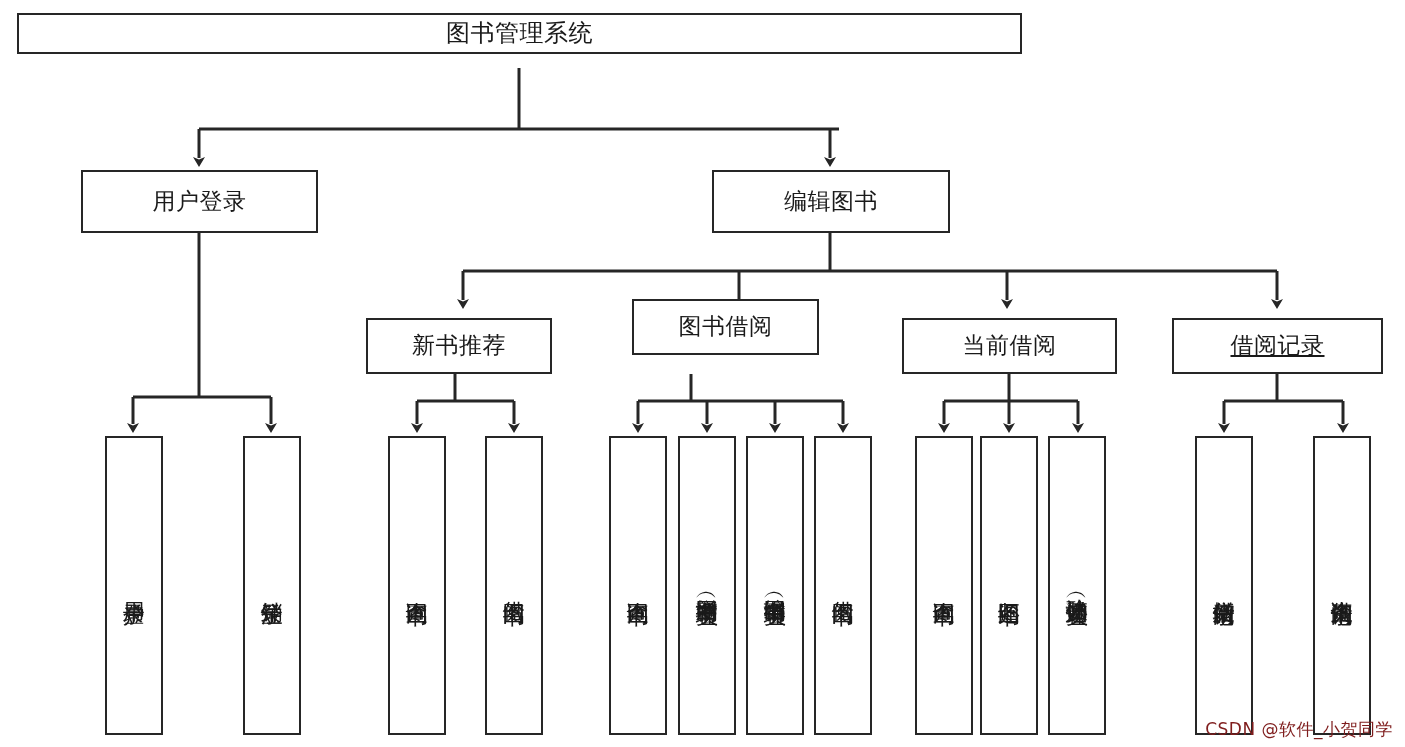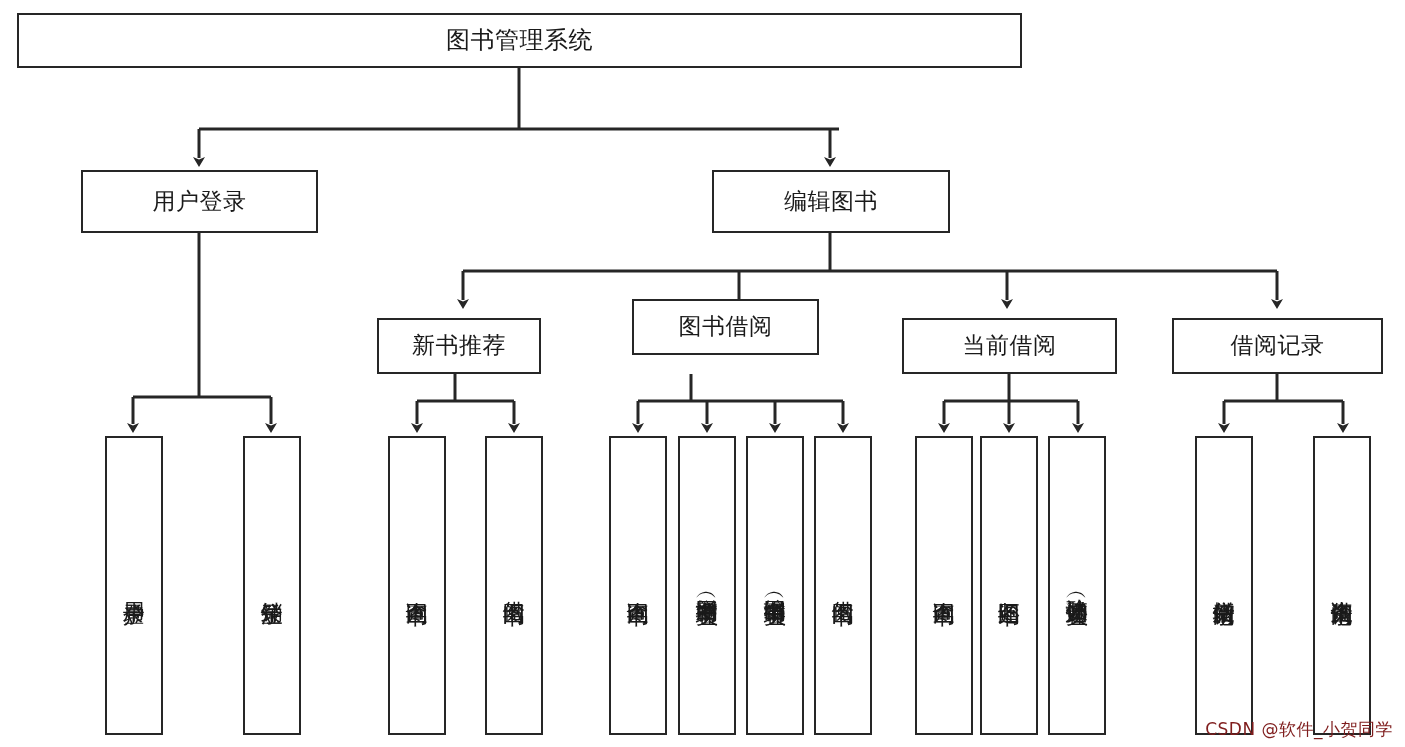--- a/index.html
+++ b/index.html
@@ -121,41 +121,41 @@
       <path d="M1009,401 L1009,424" marker-end="url(#arrow)"></path>
       <path d="M1078,401 L1078,424" marker-end="url(#arrow)"></path>
 
       <path d="M1277,374 L1277,401"></path>
       <path d="M1224,401 L1343,401"></path>
       <path d="M1224,401 L1224,424" marker-end="url(#arrow)"></path>
       <path d="M1343,401 L1343,424" marker-end="url(#arrow)"></path>
     </g>
   </svg>
 
-  <div class="node root horiz" style="left:17px; top:13px; width:1005px; height:55px;">
+  <div class="node root horiz" style="left:17px; top:13px; width:1005px; height:41px;">
     <span class="label">图书管理系统</span>
   </div>
 
   <div class="node horiz" style="left:81px; top:170px; width:237px; height:63px;">
     <span class="label">用户登录</span>
   </div>
   <div class="node horiz" style="left:712px; top:170px; width:238px; height:63px;">
     <span class="label">编辑图书</span>
   </div>
 
-  <div class="node horiz" style="left:377px; top:318px; width:164px; height:56px;">
+  <div class="node horiz" style="left:366px; top:318px; width:186px; height:56px;">
     <span class="label">新书推荐</span>
   </div>
   <div class="node horiz" style="left:632px; top:299px; width:187px; height:56px;">
     <span class="label">图书借阅</span>
   </div>
   <div class="node horiz" style="left:902px; top:318px; width:215px; height:56px;">
     <span class="label">当前借阅</span>
   </div>
-  <div class="node horiz" style="left:1172px; top:318px; width:211px; height:56px;">
+  <div class="node horiz" style="left:1172px; top:318px; width:211px; height:56px;text-decoration:underline;">
     <span class="label">借阅记录</span>
   </div>
 
   <div class="node vert" style="left:105px; top:436px; width:58px; height:299px;">
     <span class="label">用户登录</span>
   </div>
   <div class="node vert" style="left:243px; top:436px; width:58px; height:299px;">
     <span class="label">注销登录</span>
   </div>
 

